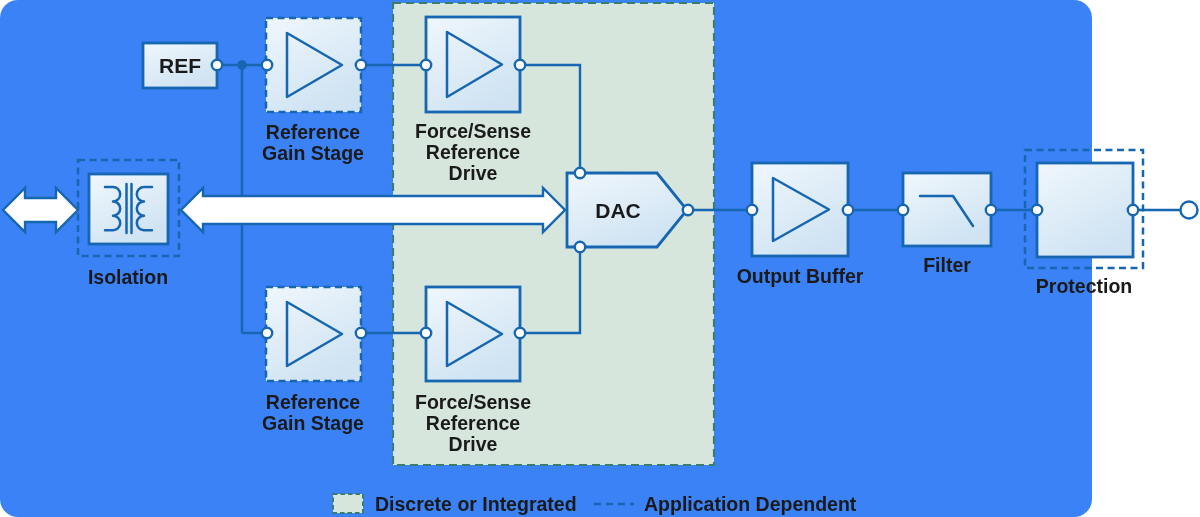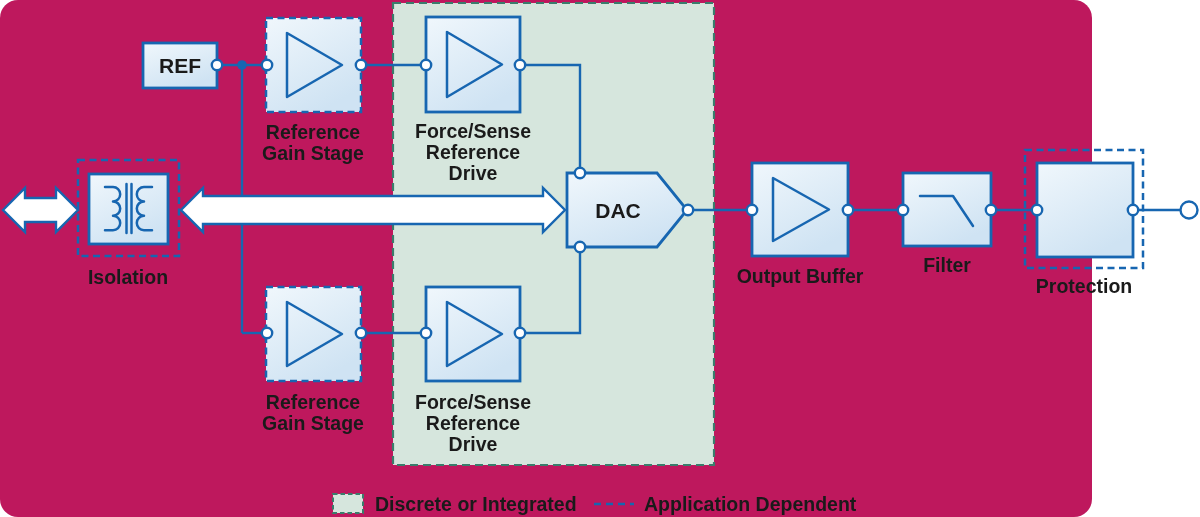--- a/index.html
+++ b/index.html
@@ -1,20 +1,20 @@
 <!DOCTYPE html>
 <html><head>
 <meta charset="utf-8">
 <style>
   html, body { margin: 0; padding: 0; background: #ffffff; }
   .canvas {
     position: relative;
     width: 1092px;
     height: 517px;
-    background: #be185d;
+    background: #3b82f6;
     font-family: "Liberation Sans", sans-serif;
     border-radius: 18px;
   }
   svg { display: block; }
 
   
   .wire        { stroke: #1766B1; stroke-width: 2.4; fill: none; }
   .block       { stroke: #1766B1; stroke-width: 2.8; fill: url(#blockFill); }
   .block-dash  { stroke: #1766B1; stroke-width: 2.5; fill: url(#blockFill); stroke-dasharray: 7 4.5; }
   .box-dash-clear { stroke: #1766B1; stroke-width: 2.5; fill: none; stroke-dasharray: 7 4.5; }

